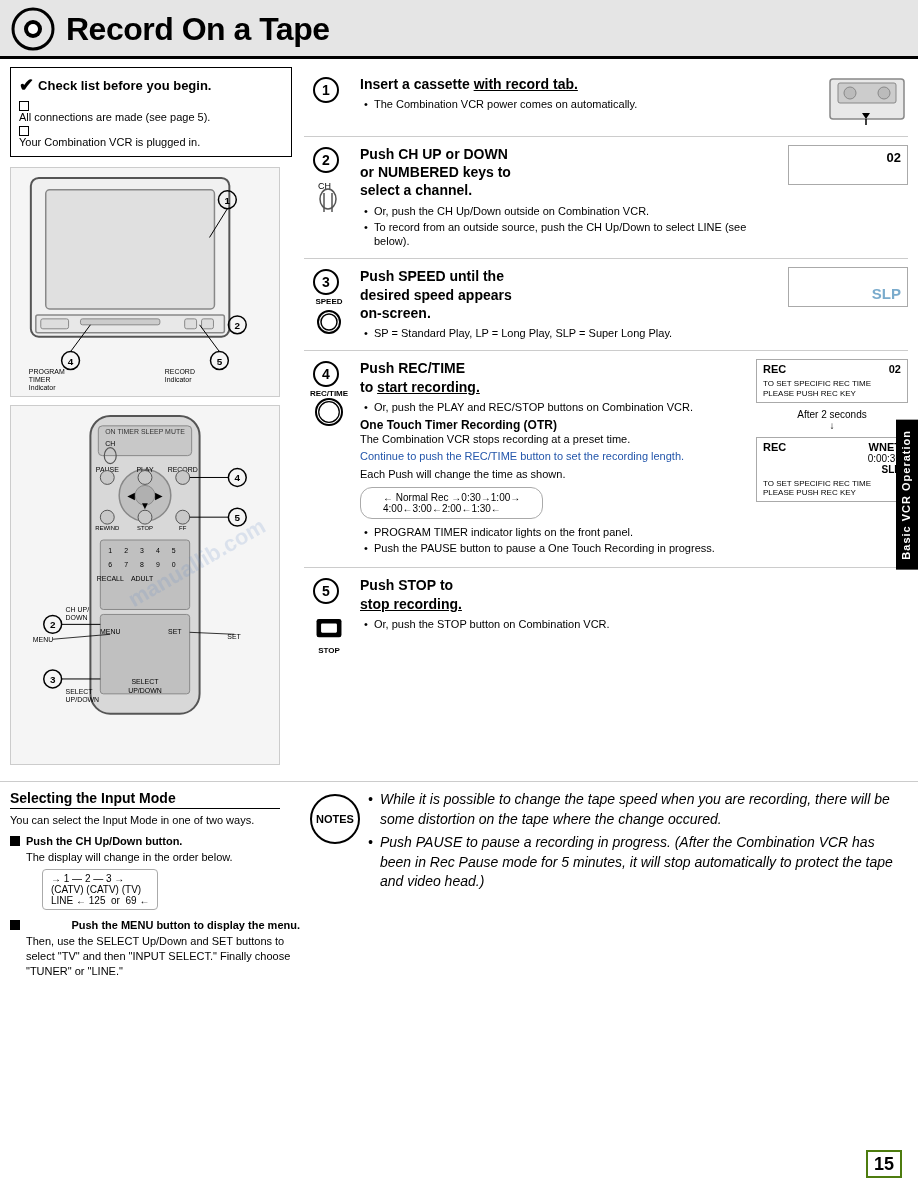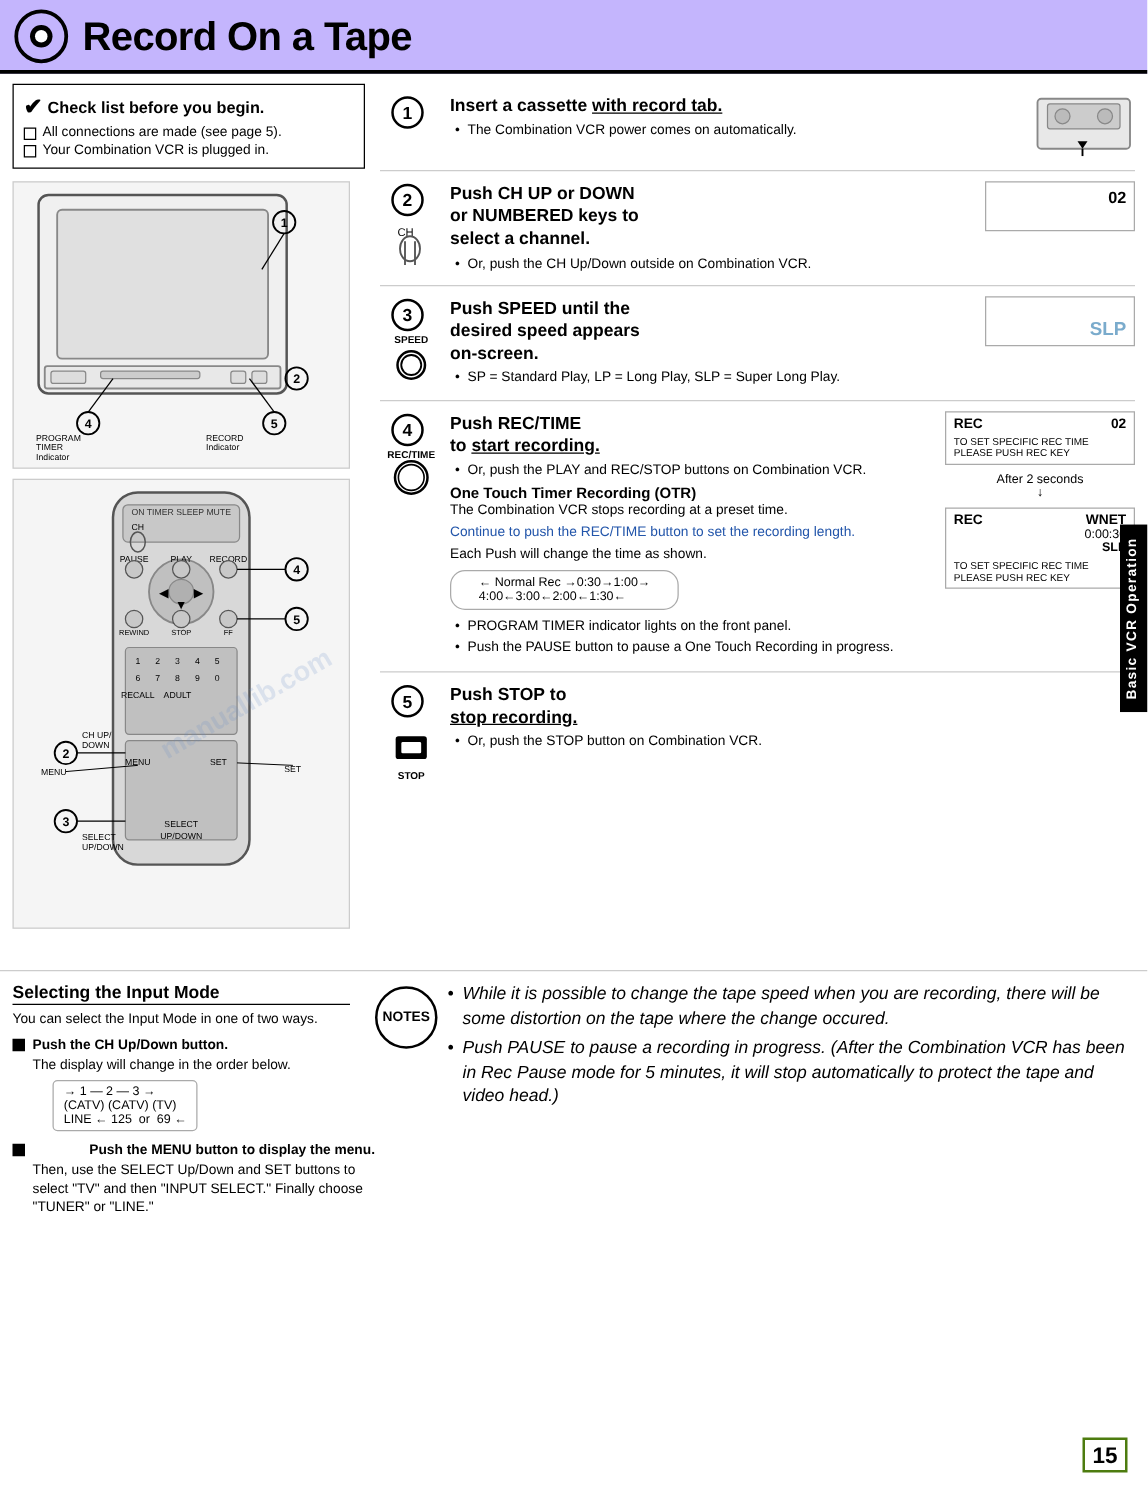--- a/index.html
+++ b/index.html
@@ -12,21 +12,21 @@
       font-size: 12px;
       color: #000;
     }
 
     
     .page-header {
       display: flex;
       align-items: center;
       border-bottom: 3px solid #000;
       padding: 6px 10px 4px 10px;
-      background: #c4b5fd;
+      background: #e5e5e5;
     }
     .header-icon {
       width: 46px;
       height: 46px;
       margin-right: 10px;
       flex-shrink: 0;
     }
     .page-title {
       font-size: 32px;
       font-weight: bold;
@@ -84,23 +84,24 @@
       align-items: center;
       margin-bottom: 4px;
     }
     .checkmark-icon {
       font-size: 18px;
       margin-right: 4px;
       font-weight: bold;
     }
     .checklist-item {
       display: flex;
-      align-items: flex-end;
+      align-items: flex-start;
       margin-bottom: 2px;
       font-size: 11px;
+      flex-direction: column;
     }
     .checkbox-sq {
       width: 10px;
       height: 10px;
       border: 1.5px solid #000;
       display: inline-block;
       margin-right: 5px;
       margin-top: 1px;
       flex-shrink: 0;
     }
@@ -242,21 +243,21 @@
       font-size: 11px;
       margin-bottom: 3px;
       line-height: 1.3;
     }
 
     
     .bottom-section {
       display: flex;
       padding: 8px 10px;
       border-top: 1px solid #ccc;
-      margin-top: 17px;
+      gap: 10px;
     }
     .bottom-left {
       width: 290px;
       flex-shrink: 0;
     }
     .bottom-right {
       flex: 1;
     }
     .select-input-title {
       font-size: 14px;
@@ -582,20 +583,21 @@
           <path d="M18,16 Q18,28 18,35" fill="none" stroke="#555" stroke-width="1.5"></path>
           <ellipse cx="14" cy="22" rx="8" ry="10" fill="none" stroke="#555" stroke-width="1.5"></ellipse>
         </svg>
       </div>
       <div class="step-content">
         <div class="step-title">
           Push <strong>CH UP</strong> or <strong>DOWN</strong><br>or <strong>NUMBERED</strong> keys to<br>select a channel.
         </div>
         <ul class="step-bullets">
           <li>Or, push the CH Up/Down outside on Combination VCR.</li>
+          <li>To record from an outside source, push the CH Up/Down to select LINE (see below).</li>
         </ul>
       </div>
       <div class="step-display-box">
         <div class="step-display-num">02</div>
       </div>
     </div>
 
     <div class="step-row">
       <div class="step-icon-col">
         <div class="step-circle">3</div>

